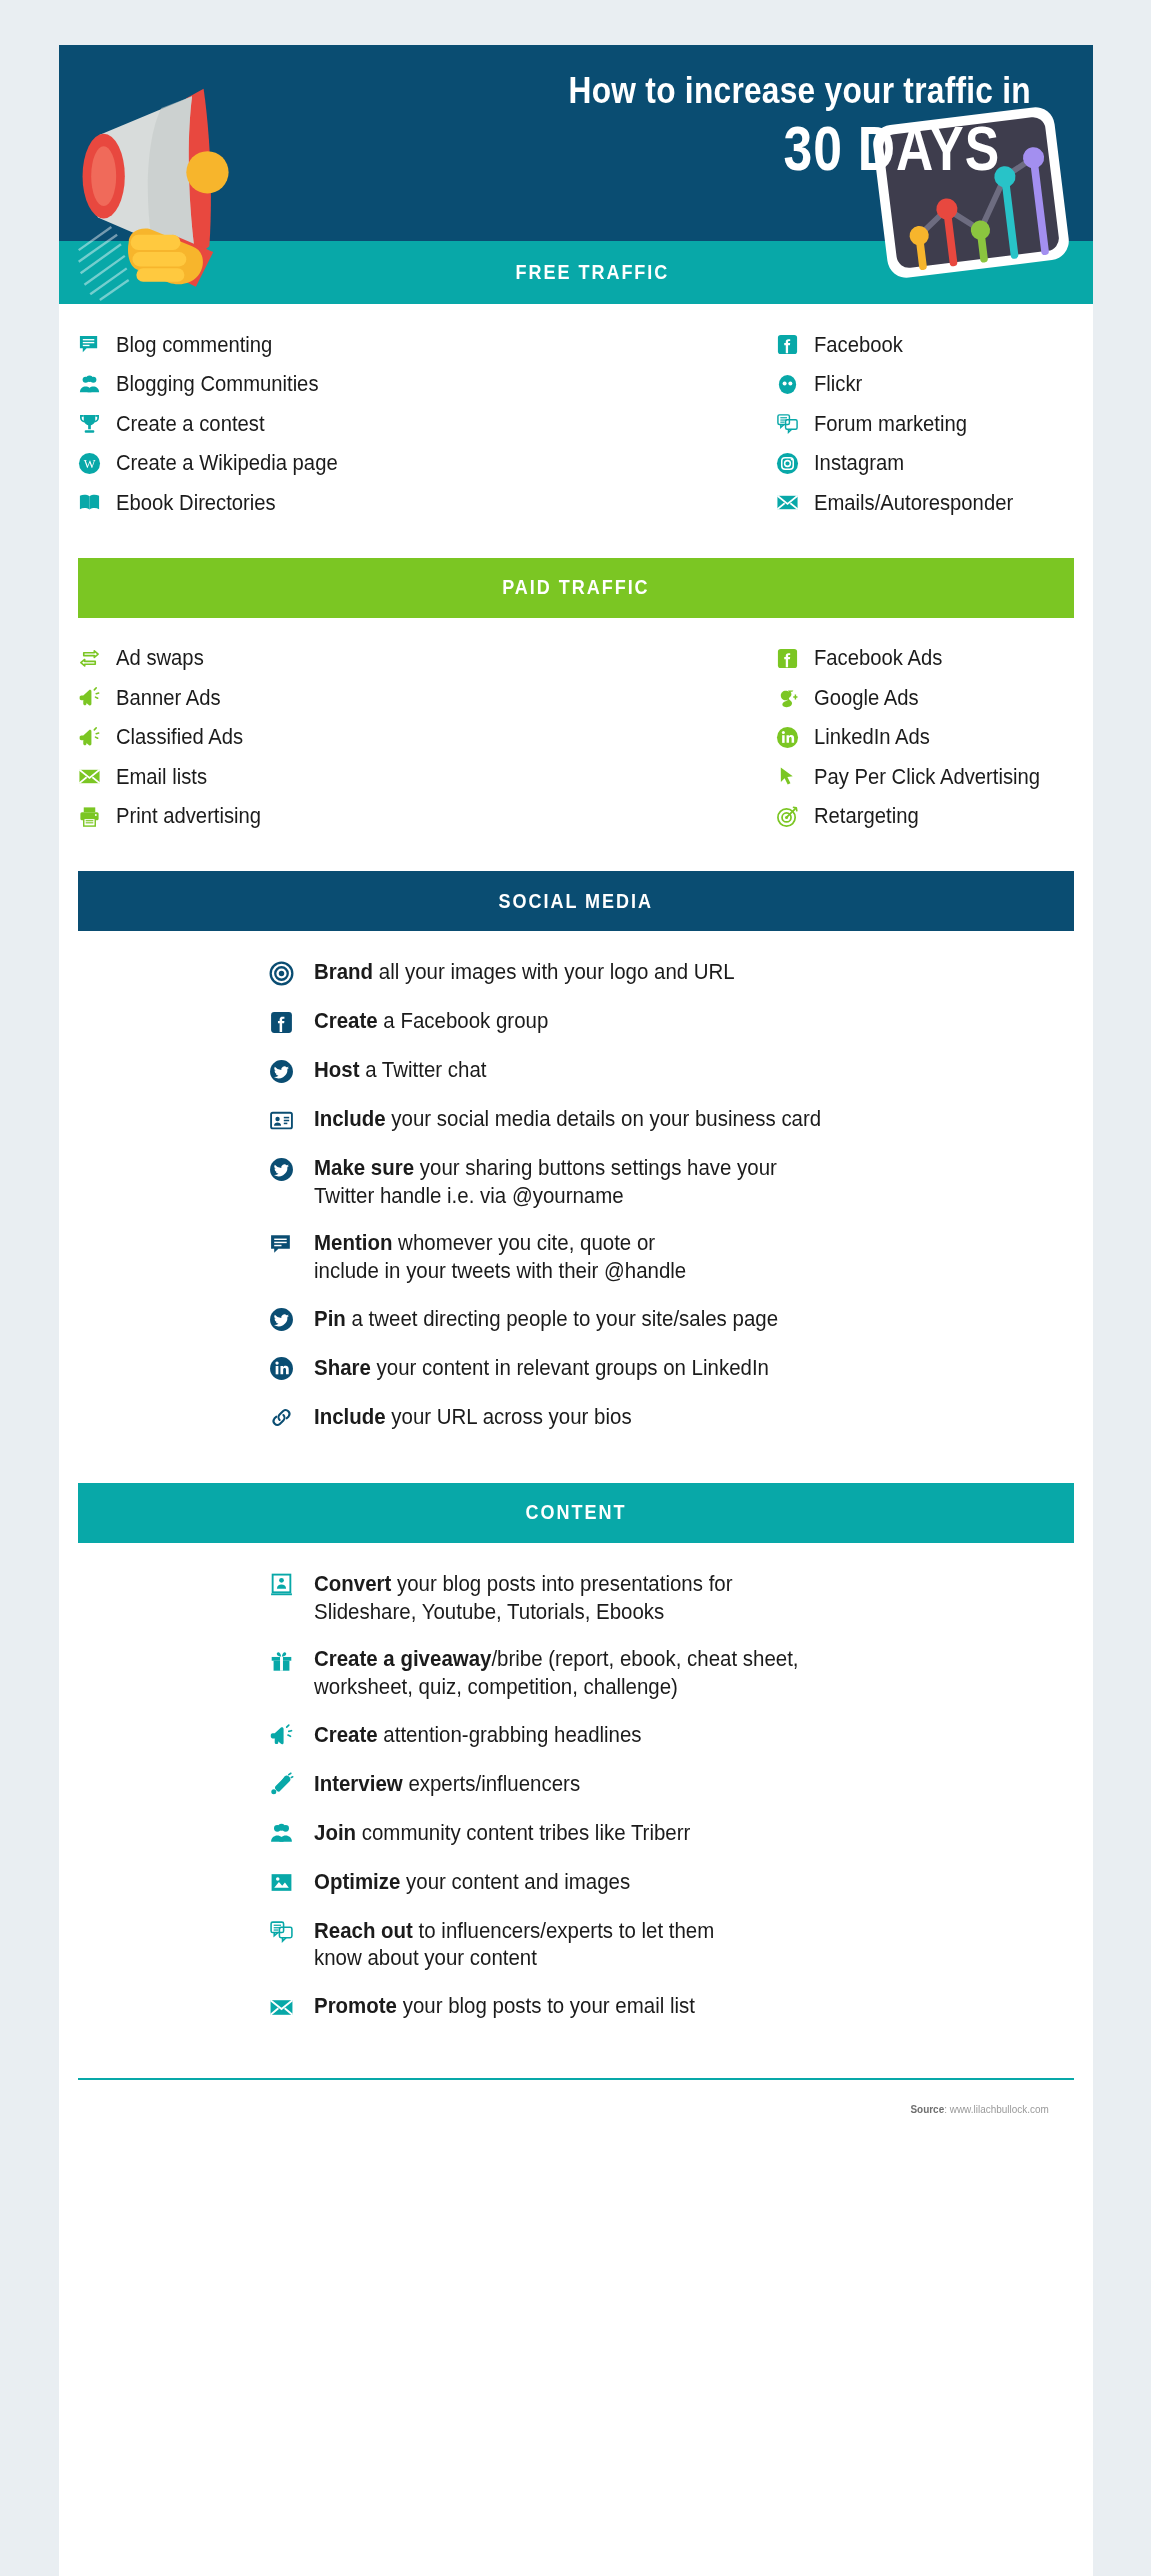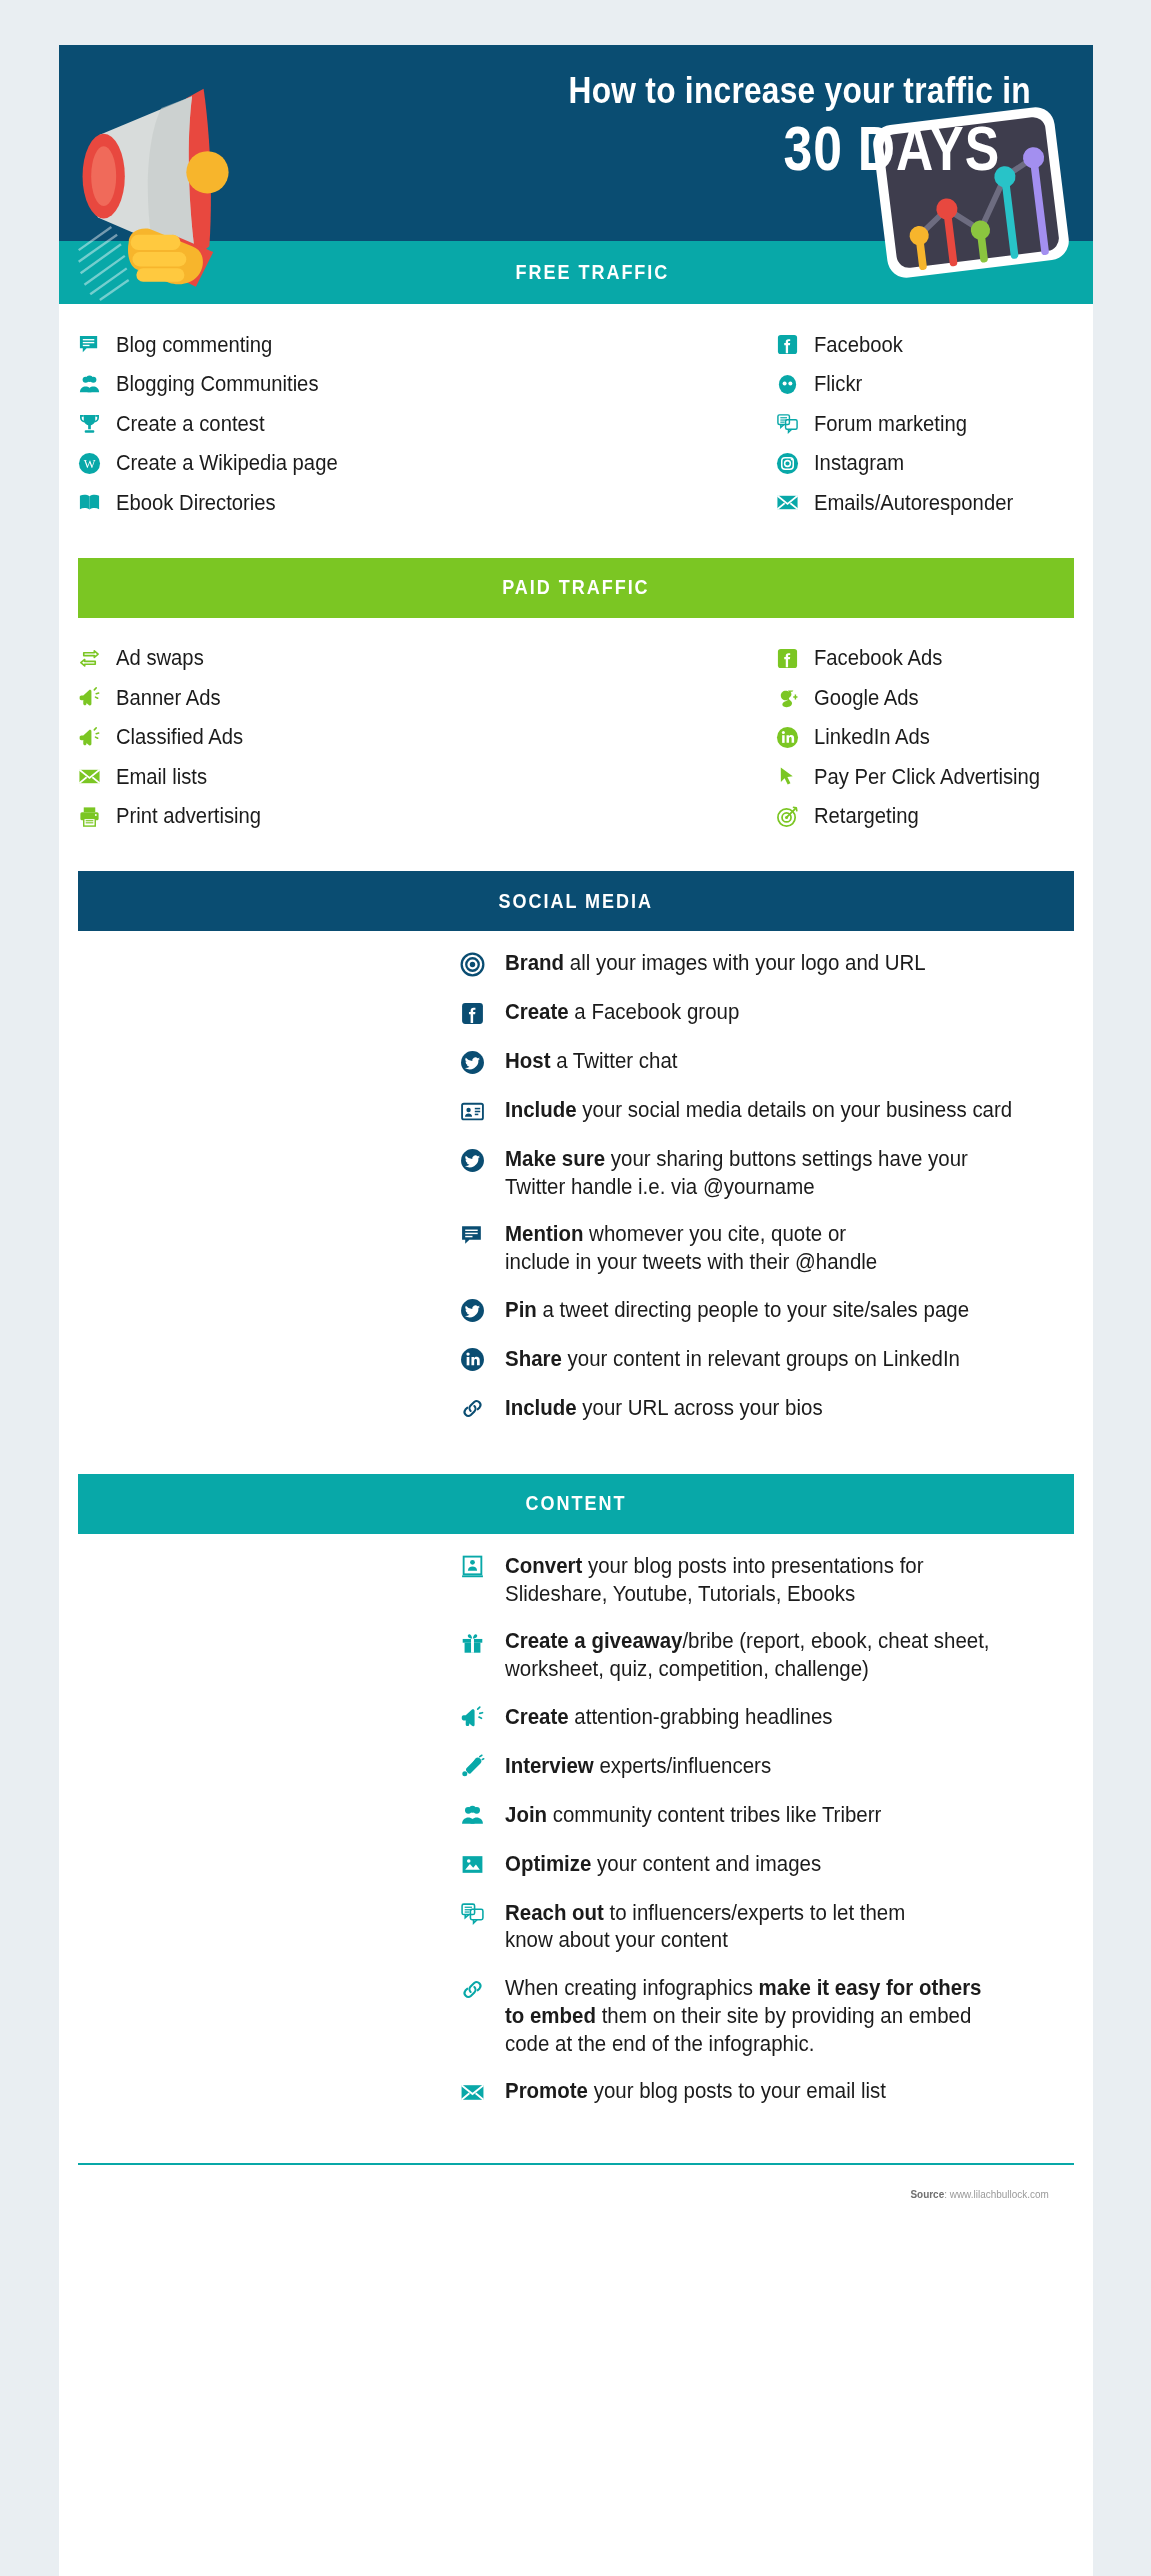--- a/index.html
+++ b/index.html
@@ -147,26 +147,26 @@
     font-size: 22px;
     color: #1b1b1b;
     font-family: "Liberation Sans", sans-serif;
     transform: scaleX(0.92);
     transform-origin: left center;
     white-space: nowrap;
   }
 
   
   .onecol {
-    padding: 18px 0 31px 0;
+    padding: 27px 0 31px 0;
     background: #ffffff;
     margin: 0 19px;
     display: flex;
     flex-direction: column;
-    align-items: flex-end;
+    align-items: center;
   }
   .onecol-inner { width: 614px; }
   .row1 {
     display: flex;
     align-items: flex-start;
     margin-bottom: 20px;
   }
   .row1 .ic {
     width: 33px;
     min-width: 33px;
@@ -704,29 +704,20 @@
                   </g>
                   <rect x="10" y="8" width="12" height="10" rx="1.6" fill="none" stroke="#08a8a8" stroke-width="1.5"></rect>
                   <path d="M13 18v3.2l3.4-3.2" fill="none" stroke="#08a8a8" stroke-width="1.5"></path>
                 </svg>
               </span>
               <div class="tx"><b>Reach out</b> to influencers/experts to let them<br>know about your content</div>
             </div>
             <div class="row1">
               <span class="ic">
                 <svg width="25" height="25" viewBox="0 0 24 24" fill="none">
-                  <path d="M10.2 14.4a3.7 3.7 0 0 1 0-5.2l3.4-3.4a3.7 3.7 0 0 1 5.2 5.2l-1.8 1.8" fill="none" stroke="#08a8a8" stroke-width="2" stroke-linecap="round"></path>
-                  <path d="M13.8 9.6a3.7 3.7 0 0 1 0 5.2l-3.4 3.4a3.7 3.7 0 0 1-5.2-5.2l1.8-1.8" fill="none" stroke="#08a8a8" stroke-width="2" stroke-linecap="round"></path>
-                </svg>
-              </span>
-              <div class="tx">When creating infographics <b>make it easy for others<br>to embed</b> them on their site by providing an embed<br>code at the end of the infographic.</div>
-            </div>
-            <div class="row1">
-              <span class="ic">
-                <svg width="25" height="25" viewBox="0 0 24 24" fill="none">
                   <rect x="1.5" y="5" width="21" height="14" fill="#08a8a8"></rect>
                   <path d="M1.5 5L12 13.4 22.5 5" stroke="#fff" stroke-width="1.8" fill="none"></path>
                   <path d="M1.5 19l7.5-6.2M22.5 19l-7.5-6.2" stroke="#fff" stroke-width="1.8" fill="none"></path>
                 </svg>
               </span>
               <div class="tx"><b>Promote</b> your blog posts to your email list</div>
             </div>
           </div>
         </div>
       </div>

